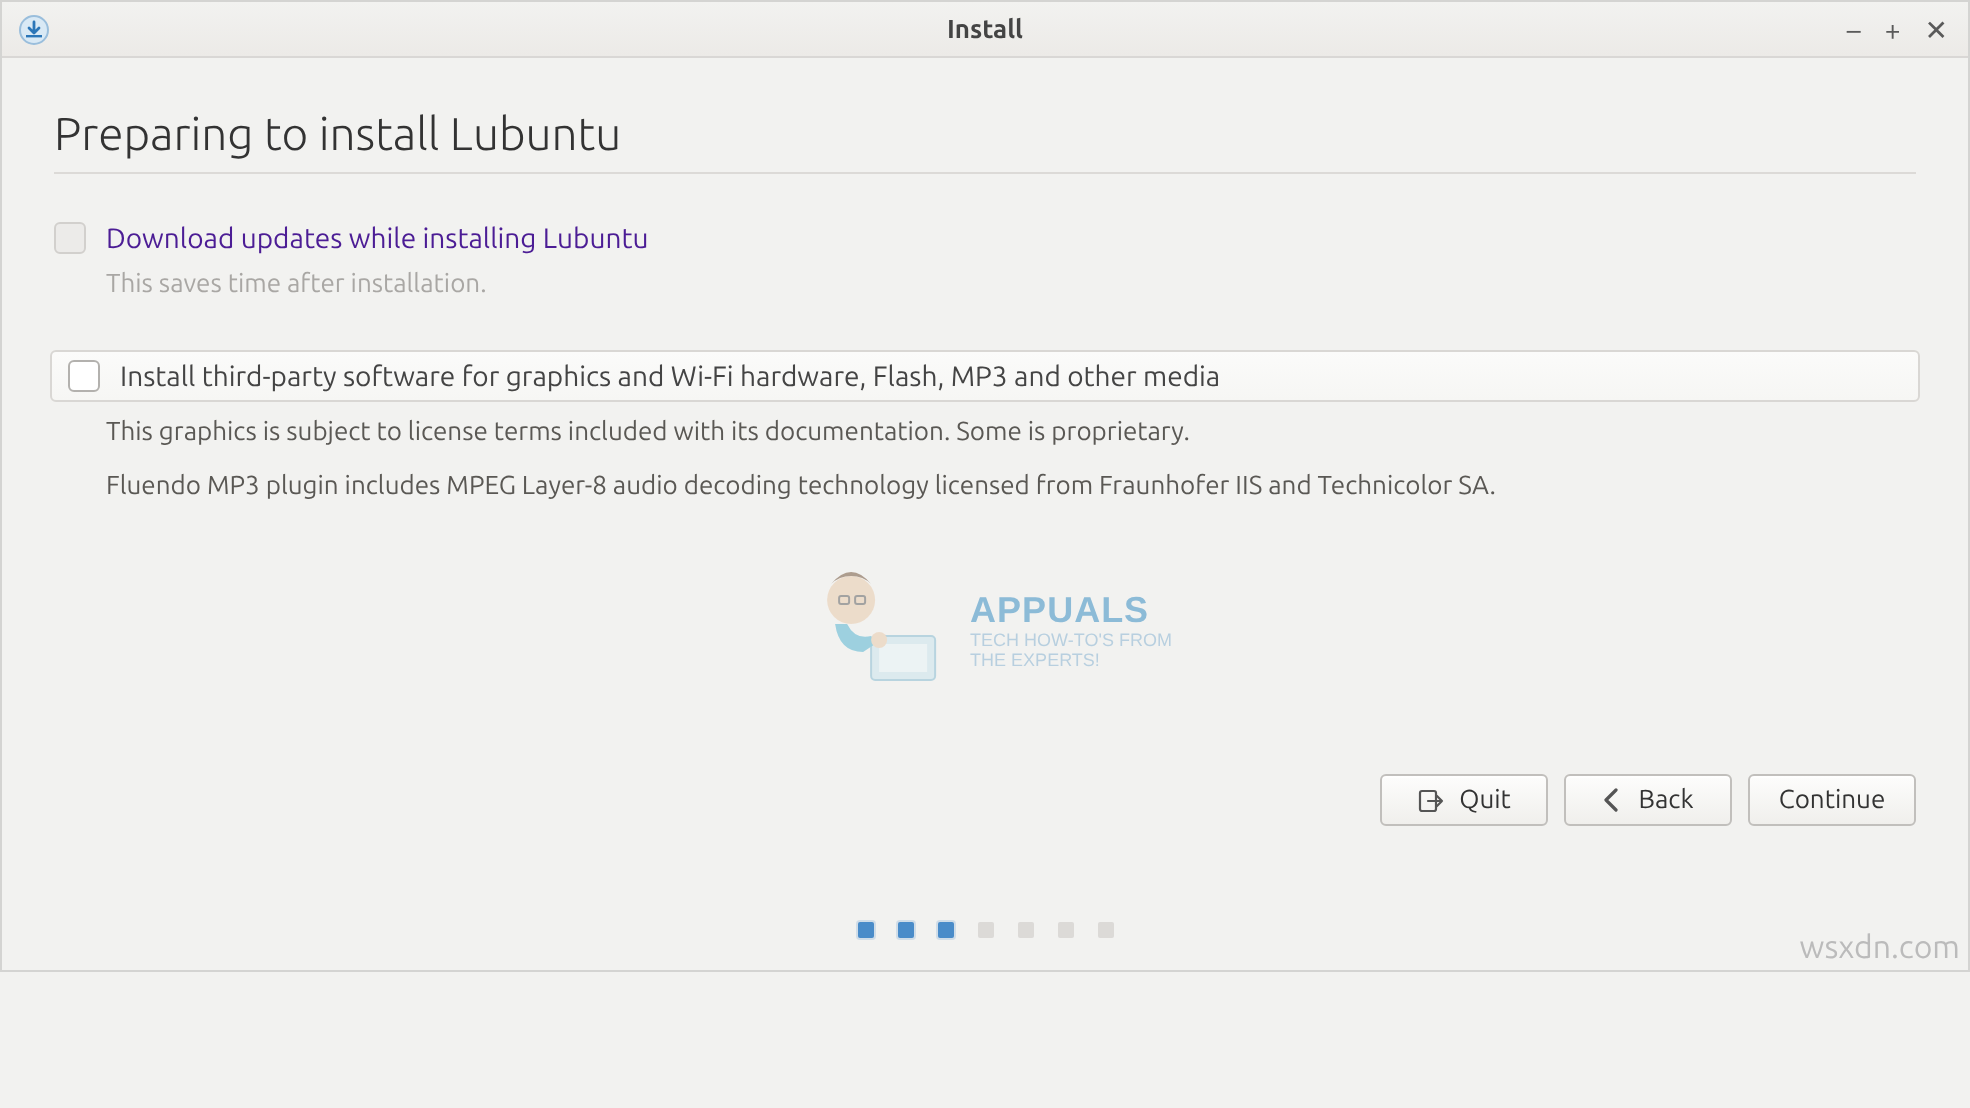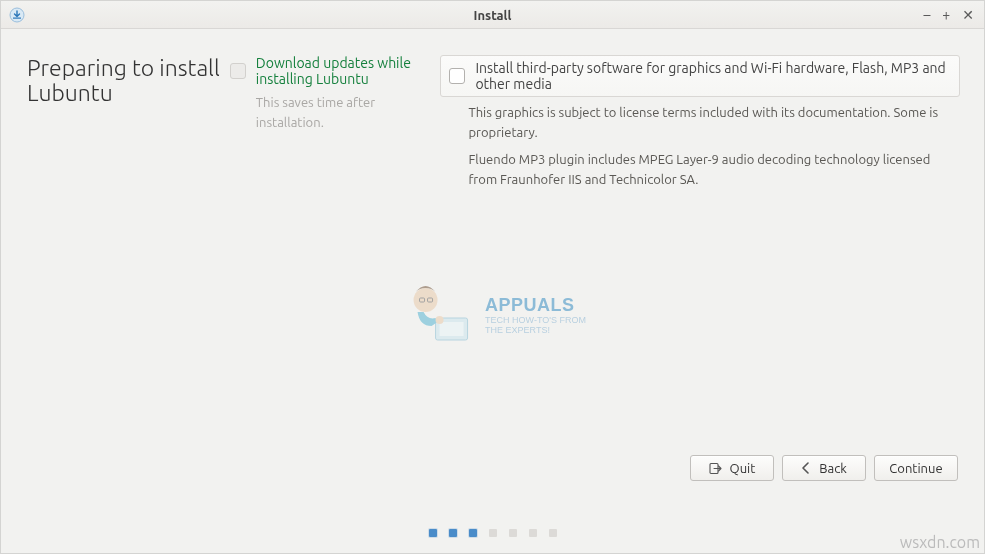--- a/index.html
+++ b/index.html
@@ -5,21 +5,21 @@
     * { box-sizing: border-box; margin: 0; padding: 0; }
     html, body {
       width: 985px; height: 554px;
       font-family: "Ubuntu", "Segoe UI", Arial, sans-serif;
       font-size: 13px;
       color: #333;
       background: #f2f2f0;
       overflow: hidden;
     }
     .window {
-      width: 985px; height: 554px;
+      width: 985px; height: 486px;
       background: #f2f2f0;
       display: flex;
       flex-direction: column;
       border: 1px solid #d4d4d2;
       position: relative;
     }
     .titlebar {
       height: 28px;
       background: linear-gradient(to bottom, #f2f2f0, #eceae7);
       border-bottom: 1px solid #d9d7d5;
@@ -53,21 +53,21 @@
       color: #5a5a5a;
       font-size: 14px;
       align-items: center;
     }
     .titlebar-btn { cursor: default; line-height: 1; }
 
     .content {
       flex: 1;
       padding: 26px 26px 0 26px;
       display: flex;
-      flex-direction: row;
+      flex-direction: column;
       position: relative;
     }
     .page-title {
       font-size: 23px;
       font-weight: 300;
       color: #333;
       margin-bottom: 6px;
     }
     .hr {
       border: none;
@@ -96,21 +96,21 @@
       flex-shrink: 0;
     }
     .chk.disabled {
       background: #ecebe9;
       border-color: #d2d0cd;
     }
     .option-label {
       font-size: 14px;
       color: #444;
     }
-    .option-label.disabled { color: #15803d; }
+    .option-label.disabled { color: #4c1d95; }
     .option-desc {
       font-size: 13px;
       color: #5a5854;
       margin-left: 26px;
       margin-top: 6px;
       line-height: 1.5;
     }
     .option-desc.disabled { color: #a9a7a4; }
     .option-desc + .option-desc { margin-top: 8px; }
 
@@ -221,21 +221,21 @@
       </div>
       <div class="option-desc disabled">This saves time after installation.</div>
     </div>
 
     <div class="option-group">
       <div class="option-header highlighted">
         <span class="chk"></span>
         <span class="option-label">Install third-party software for graphics and Wi-Fi hardware, Flash, MP3 and other media</span>
       </div>
       <div class="option-desc">This graphics is subject to license terms included with its documentation. Some is proprietary.</div>
-      <div class="option-desc">Fluendo MP3 plugin includes MPEG Layer-9 audio decoding technology licensed from Fraunhofer IIS and Technicolor SA.</div>
+      <div class="option-desc">Fluendo MP3 plugin includes MPEG Layer-8 audio decoding technology licensed from Fraunhofer IIS and Technicolor SA.</div>
     </div>
 
     <div class="watermark">
       <span class="watermark-guy">
         <svg viewBox="0 0 80 80">
           <rect x="36" y="44" width="32" height="22" rx="2" fill="#c7e4ee" stroke="#7fb8cf"></rect>
           <rect x="40" y="48" width="24" height="14" fill="#e8f4f8"></rect>
           <circle cx="26" cy="26" r="12" fill="#e8c7a6"></circle>
           <path d="M16 18 Q26 6 36 18 Q32 14 26 14 Q20 14 16 18" fill="#6b4a2f"></path>
           <rect x="20" y="24" width="5" height="4" rx="1" fill="none" stroke="#555"></rect>

